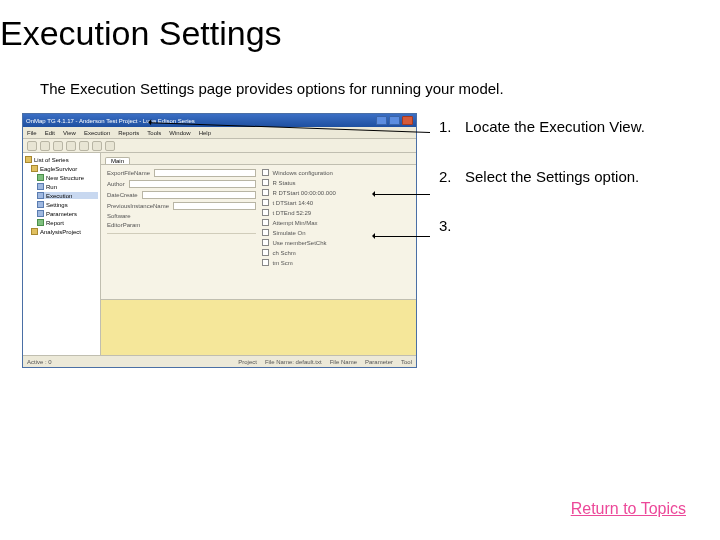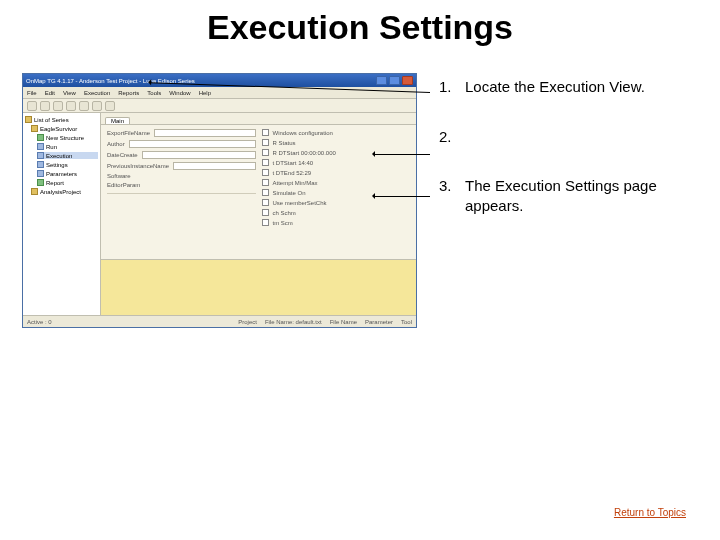--- a/index.html
+++ b/index.html
@@ -7,23 +7,23 @@
     width: 720px;
     height: 540px;
     background: #ffffff;
     font-family: Arial, Helvetica, sans-serif;
     color: #000;
     position: relative;
     overflow: hidden;
   }
   .title {
     font-size: 34px;
-    text-align: center;
-    margin-top: 8px;
-    font-weight: 700;
+    text-align: left;
+    margin-top: 14px;
+    font-weight: 400;
   }
   .intro {
     font-size: 15px;
     margin: 26px 40px 0 40px;
     line-height: 1.35;
   }
   .content {
     display: flex;
     margin: 14px 0 0 22px;
     gap: 8px;
@@ -144,32 +144,33 @@
     display: flex;
     flex-direction: column;
     gap: 30px;
   }
   .step { display: flex; gap: 8px; line-height: 1.3; }
   .step .num { min-width: 18px; }
   .returnlink {
     position: absolute;
     bottom: 22px;
     right: 34px;
-    font-size: 10px;
-    color: #c2410c;
+    font-size: 16px;
+    color: #ec4899;
     text-decoration: underline;
     cursor: pointer;
   }
 </style>
 </head>
 <body>
 
 <h1 class="title">Execution Settings</h1>
 
 <div class="intro">
+  <div>The Execution Settings page provides options for running your model.</div>
 </div>
 
 <div class="content">
 
   <div class="shot">
     <div class="titlebar">
       <span class="caption">OnMap TG 4.1.17 - Anderson Test Project - Luna Edison Series</span>
       <div class="winbtns">
         <div class="winbtn"></div>
         <div class="winbtn"></div>
@@ -326,21 +327,21 @@
     <div class="arrow arrow3"></div>
   </div>
 
   <div class="steps">
     <div class="step">
       <div class="num">1.</div>
       <div>Locate the Execution View.</div>
     </div>
     <div class="step">
       <div class="num">2.</div>
+      <div>Select the Settings option.</div>
     </div>
     <div class="step">
       <div class="num">3.</div>
-      <div>The Execution Settings page appears.</div>
     </div>
   </div>
 </div>
 
 <a class="returnlink">Return to Topics</a>
 
 </body></html>

